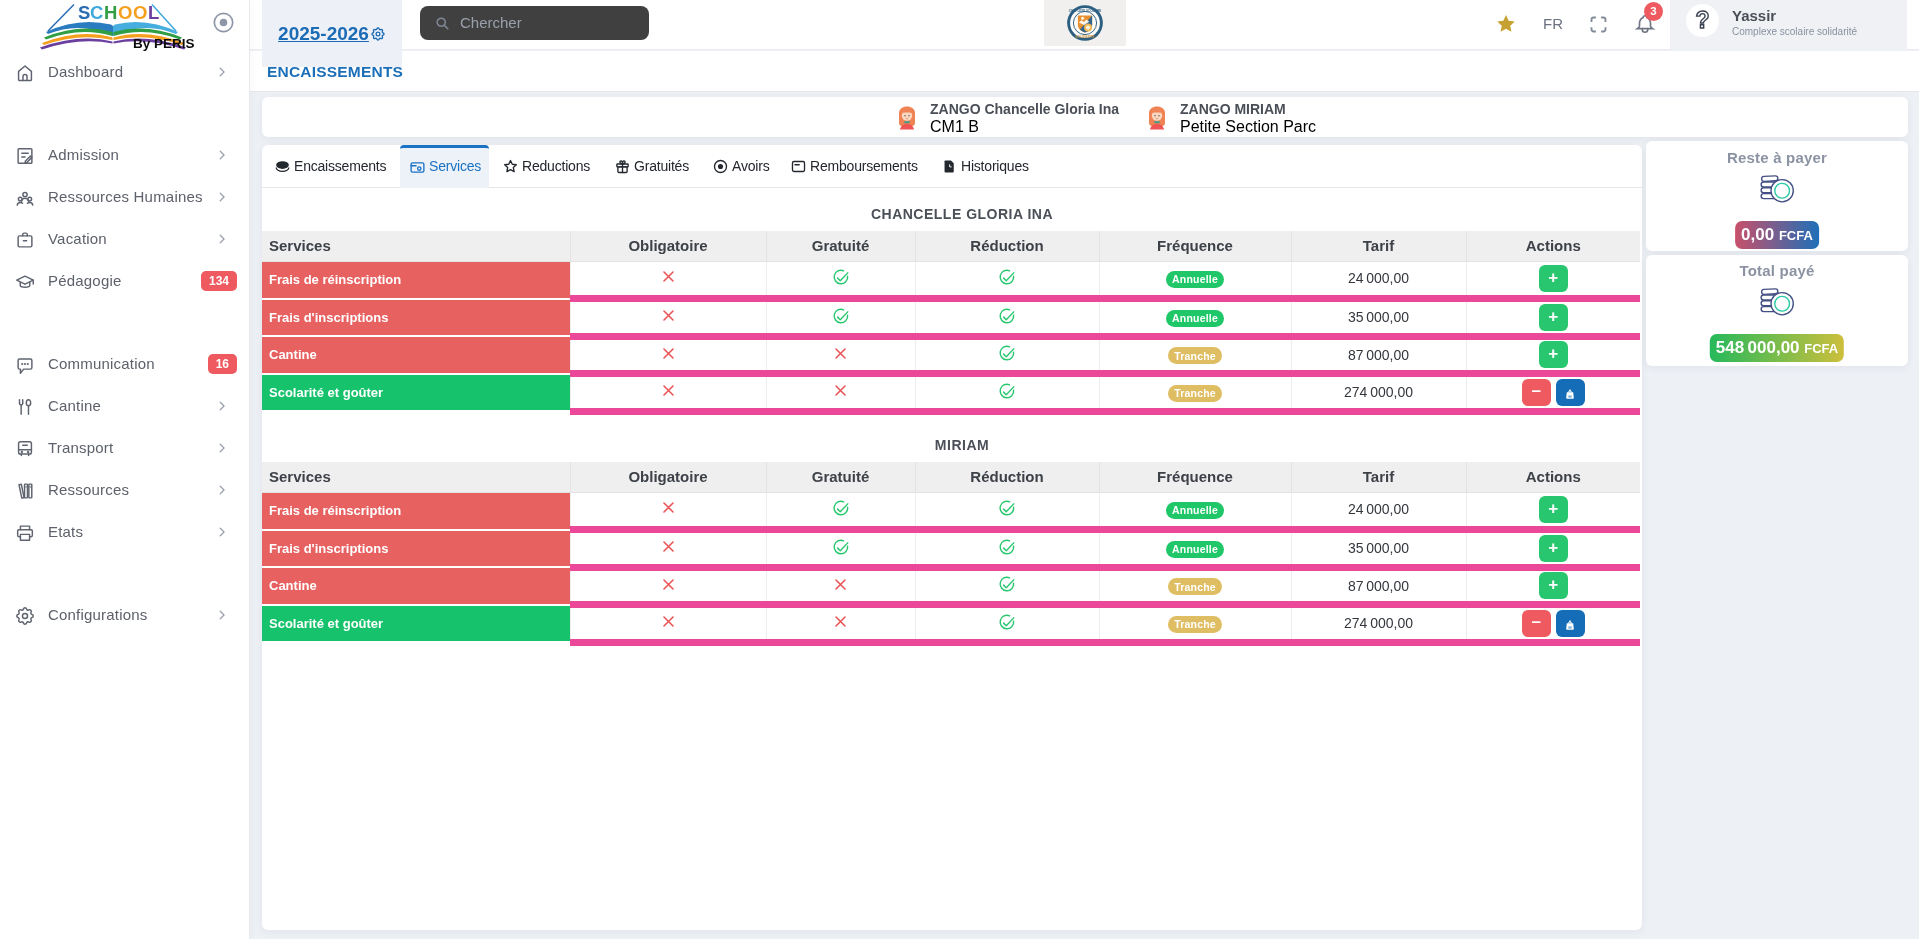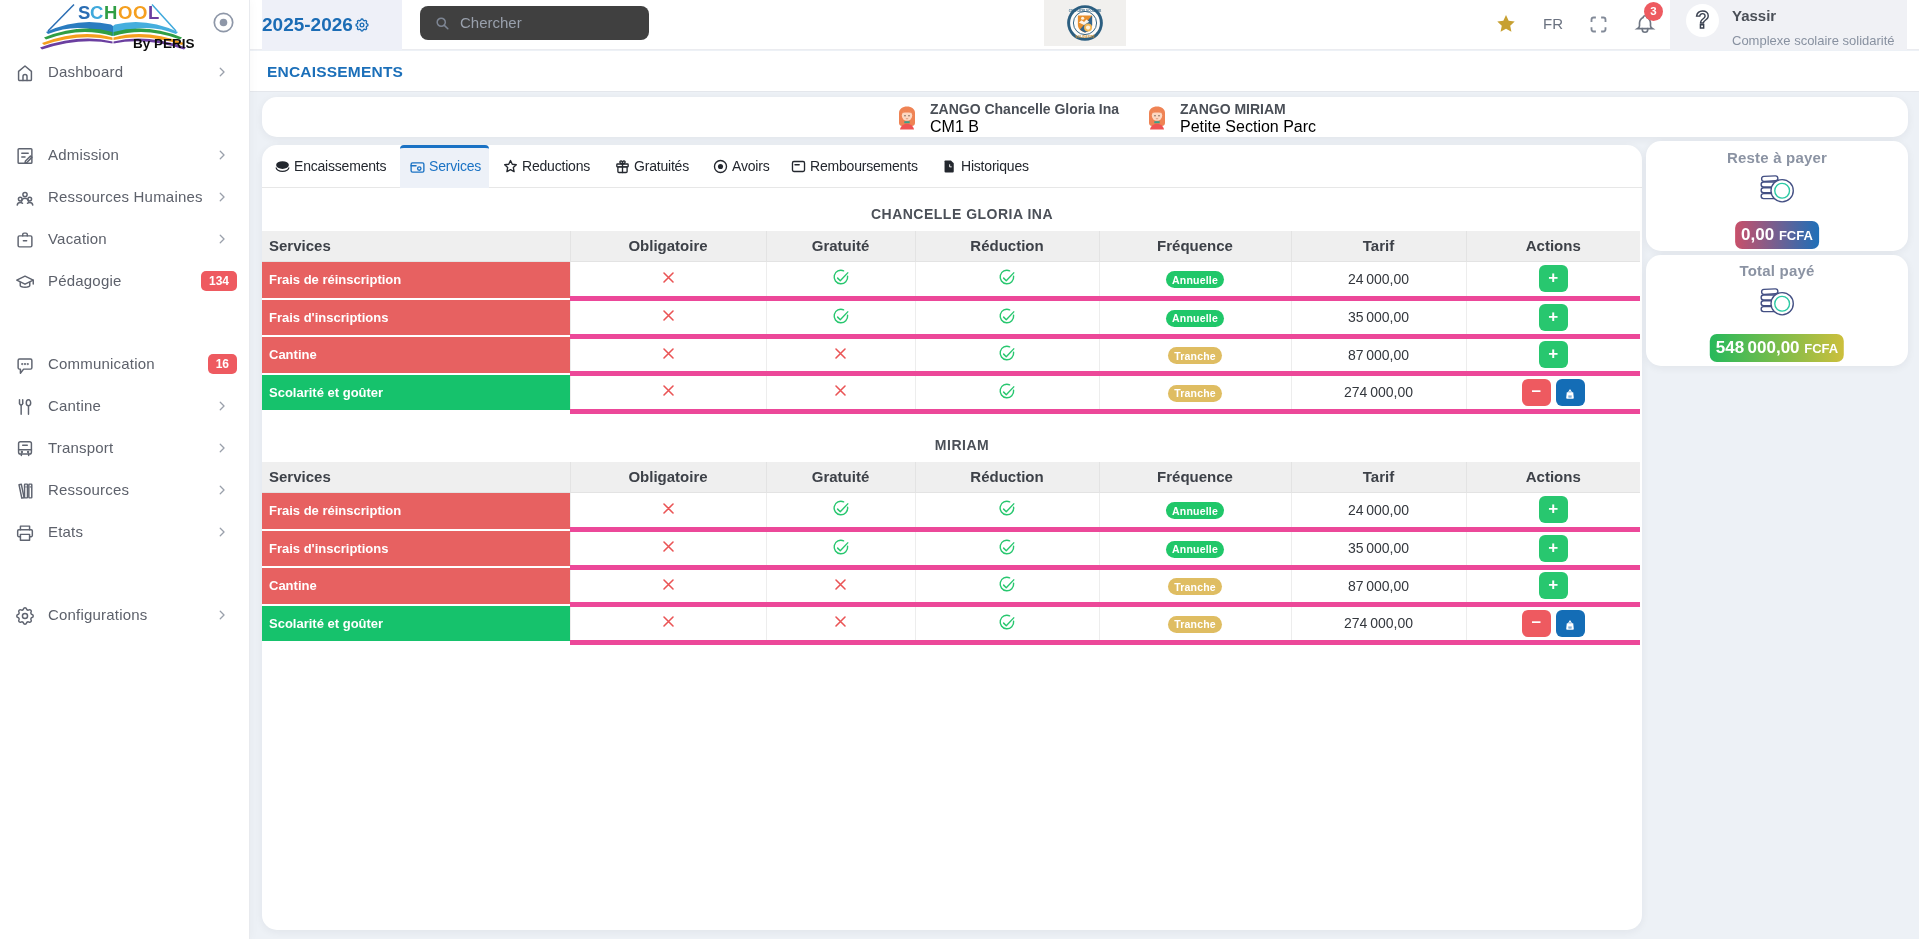--- a/index.html
+++ b/index.html
@@ -9,34 +9,34 @@
 
 #sidebar { position:absolute; left:0; top:0; width:250px; height:939px; background:#fff; border-right:1px solid #e8eaee; box-shadow:0 0 10px rgba(0,0,0,.04); z-index:5; }
 .navitem { position:absolute; left:0; width:250px; height:42px; }
 .navitem .nicon { position:absolute; left:14px; top:10px; width:22px; height:22px; }
 .navitem .nlabel { position:absolute; left:48px; top:11px; font-size:15px; color:#5d616b; letter-spacing:.2px; }
 .navitem .chev { position:absolute; right:21px; top:13px; width:14px; height:14px; }
 .badge { position:absolute; right:13px; top:10px; background:#ee5a60; color:#fff; font-size:12px; font-weight:bold; border-radius:5px; padding:4px 8px; line-height:12px; }
 
 
 #topbar { position:absolute; left:250px; top:0; right:0; height:50px; background:#fff; border-bottom:1px solid #ebecf0; z-index:4; }
-#yearblock { position:absolute; left:12px; top:0; width:140px; height:50px; background:#eef0f8; display:flex; align-items:center; color:#1b6cb5; font-weight:bold; font-size:19px; }
+#yearblock { position:absolute; left:12px; top:0; width:140px; height:67px; background:#eef0f8; display:flex; align-items:center; justify-content:center; color:#1b6cb5; font-weight:bold; font-size:19px;text-decoration:underline; }
 #search { position:absolute; left:170px; top:6px; width:229px; height:34px; background:#404040; border-radius:8px; color:#99a0ac; font-size:14px; line-height:34px; }
 #emblem { position:absolute; left:794px; top:0; width:82px; height:46px; background:#f1f0ee; display:flex; align-items:center; justify-content:center; }
 #userblock { position:absolute; right:12px; top:0; width:237px; height:50px; background:#f0f1f5; }
 #userblock .uavatar { position:absolute; left:16px; top:4px; width:33px; height:33px; background:#fff; border-radius:50%; text-align:center; font-size:23px; font-weight:bold; color:#fff; -webkit-text-stroke:1.4px #3a4150; line-height:32px; }
 #userblock .uname { position:absolute; left:62px; top:7px; font-size:15px; font-weight:bold; color:#4a4f57; }
-#userblock .uorg { position:absolute; left:62px; top:26px; font-size:13px; color:#8891a0;margin-top:7px; }
+#userblock .uorg { position:absolute; left:62px; top:26px; font-size:10px; color:#8891a0; }
 
 
 #pagebar { position:absolute; left:250px; top:51px; right:0; height:41px; background:#fff; border-bottom:1px solid #e4e7ec; z-index:3; }
 #pagebar span { position:absolute; left:17px; top:12px; color:#1b6fb9; font-weight:bold; font-size:15.5px; letter-spacing:.2px; }
 
 
-.card { position:absolute; background:#fff; border-radius:15px; box-shadow:0 2px 8px rgba(34,41,47,.06);text-decoration:underline; }
+.card { position:absolute; background:#fff; border-radius:6px; box-shadow:0 2px 8px rgba(34,41,47,.06);text-decoration:underline; }
 #studcard { left:262px; top:97px; width:1646px; height:40px; }
 #tabscard { left:262px; top:145px; width:1380px; height:785px; }
 #rcard1 { left:1646px; top:141px; width:262px; height:110px; }
 #rcard2 { left:1646px; top:255px; width:262px; height:111px; }
 
 .stud { position:absolute; top:0; height:40px; }
 .stud .sname { position:absolute; left:43px; top:4px; font-size:14px; font-weight:bold; color:#4a4f57; white-space:nowrap; }
 .stud .sclass { position:absolute; left:43px; top:21px; font-size:16px; color:#000000; white-space:nowrap; }
 .stud svg { position:absolute; left:8px; top:8px; }
 
@@ -49,21 +49,21 @@
 #tab-active .tlabel { color:#1a72c4; top:10px; }
 #tab-active .ticon { top:11px; }
 
 
 .ttitle { position:absolute; left:0; width:100%; text-align:center; font-size:14px; font-weight:bold; color:#4b5058; letter-spacing:.5px;padding-left:20px; }
 table.svc { position:absolute; left:0; border-collapse:collapse; table-layout:fixed; width:1378px; font-size:15px; }
 table.svc col.c1{width:308px} table.svc col.c2{width:196px} table.svc col.c3{width:149px} table.svc col.c4{width:184px} table.svc col.c5{width:192px} table.svc col.c6{width:175px} table.svc col.c7{width:174px}
 table.svc th { background:#efefef; height:30px; font-size:15px; font-weight:bold; color:#3d4148; border-right:1px solid #e3e3e3; border-bottom:1px solid #e3e3e3; text-align:center; }
 table.svc th:first-child { text-align:left; padding-left:7px; }
 table.svc th:last-child { border-right:none; }
-table.svc td { height:37.5px; border-right:1px solid #ededed; border-bottom:5px solid #ec4899; text-align:center; color:#33373d; }
+table.svc td { height:37.5px; border-right:1px solid #ededed; border-bottom:7px solid #ec4899; text-align:center; color:#33373d; }
 table.svc td:last-child { border-right:none; }
 table.svc td.lbl { text-align:left; padding-left:7px; color:#fff; font-weight:bold; font-size:13px; border-bottom:2px solid #fff; }
 td.red { background:#e76161; }
 td.grn { background:#16c26c; }
 .pill { display:inline-block; border-radius:9px; color:#fff; font-size:10.5px; font-weight:bold; padding:3.5px 6.5px; line-height:10px; letter-spacing:.2px; }
 .pill.green { background:#20c769; }
 .pill.tan { background:#dfbd62; }
 .abtn { display:inline-block; width:29px; height:27px; border-radius:6px; color:#fff; font-weight:bold; text-align:center; vertical-align:middle; }
 .abtn.plus { background:#28c76f; font-size:17px; line-height:26px; }
 .abtn.minus { background:#ee5a60; font-size:17px; line-height:24px; }

